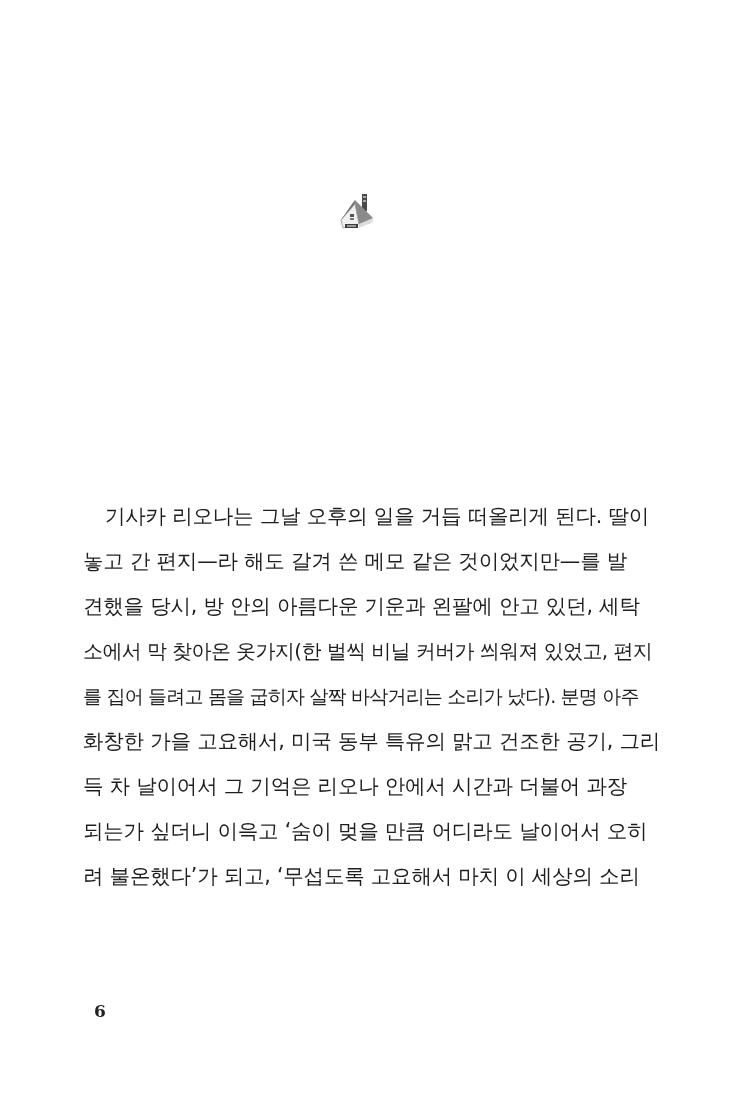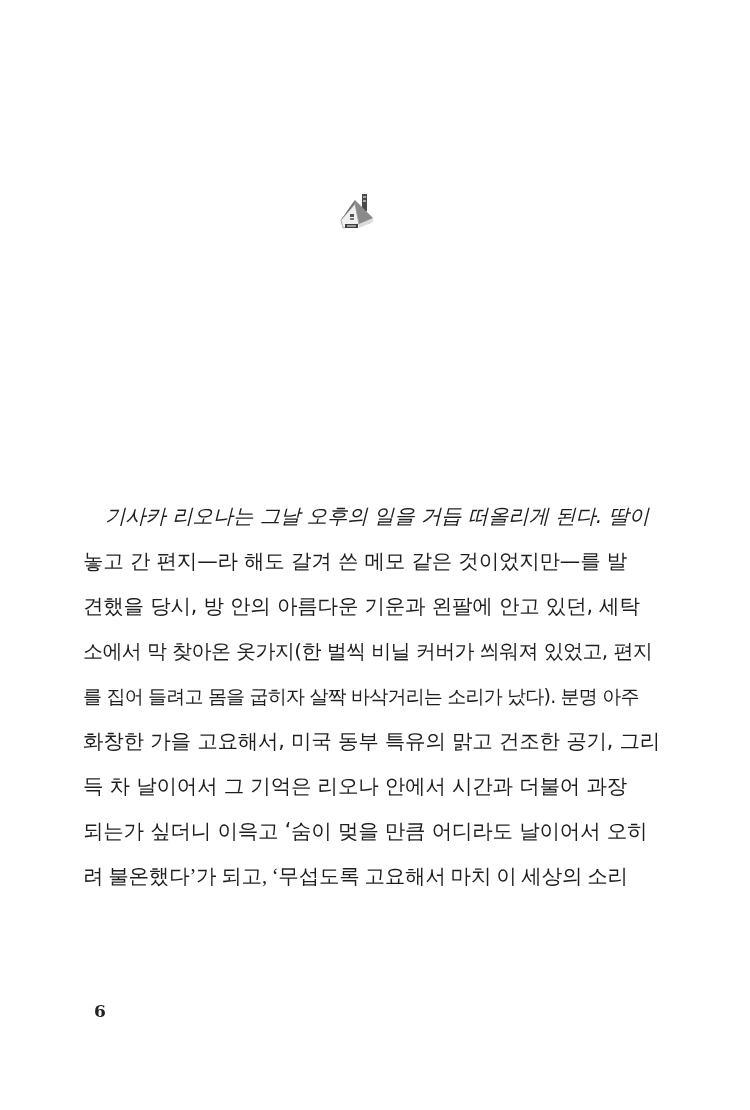--- a/index.html
+++ b/index.html
@@ -39,25 +39,23 @@
       height: 45px;
       line-height: 45px;
       font-size: 20.5px;
       white-space: nowrap;
       text-align: justify;
       text-align-last: justify;
       letter-spacing: -0.2px;
     }
     .line.indent {
       padding-left: 22px;
-      font-style: italic;
     }
     .line.last {
       text-align-last: justify;
-      font-family: Liberation Serif, serif;
     }
     .page-number {
       position: absolute;
       left: 94px;
       top: 1001px;
       font-family: "DejaVu Serif", serif;
       font-size: 17px;
       font-weight: bold;
       color: #222222;
     }

